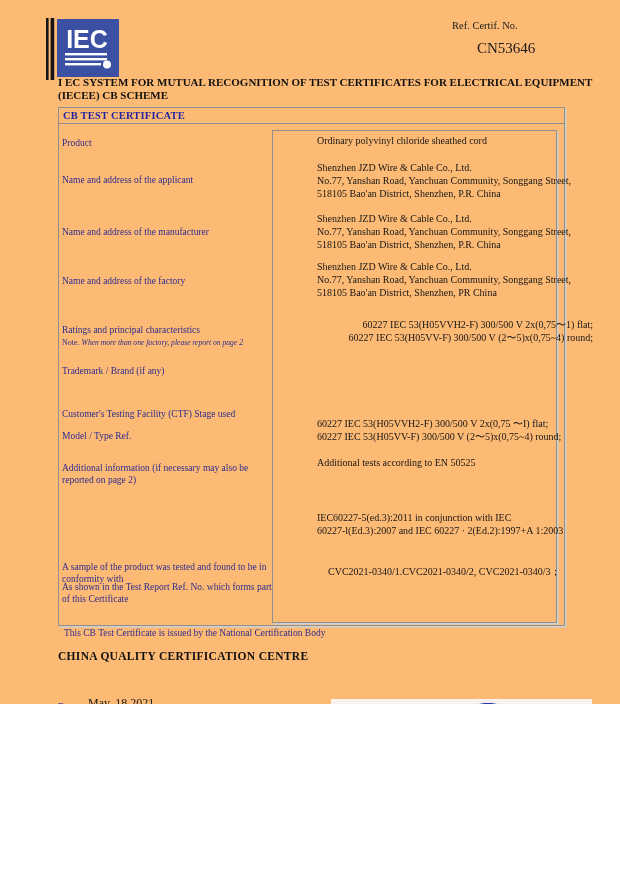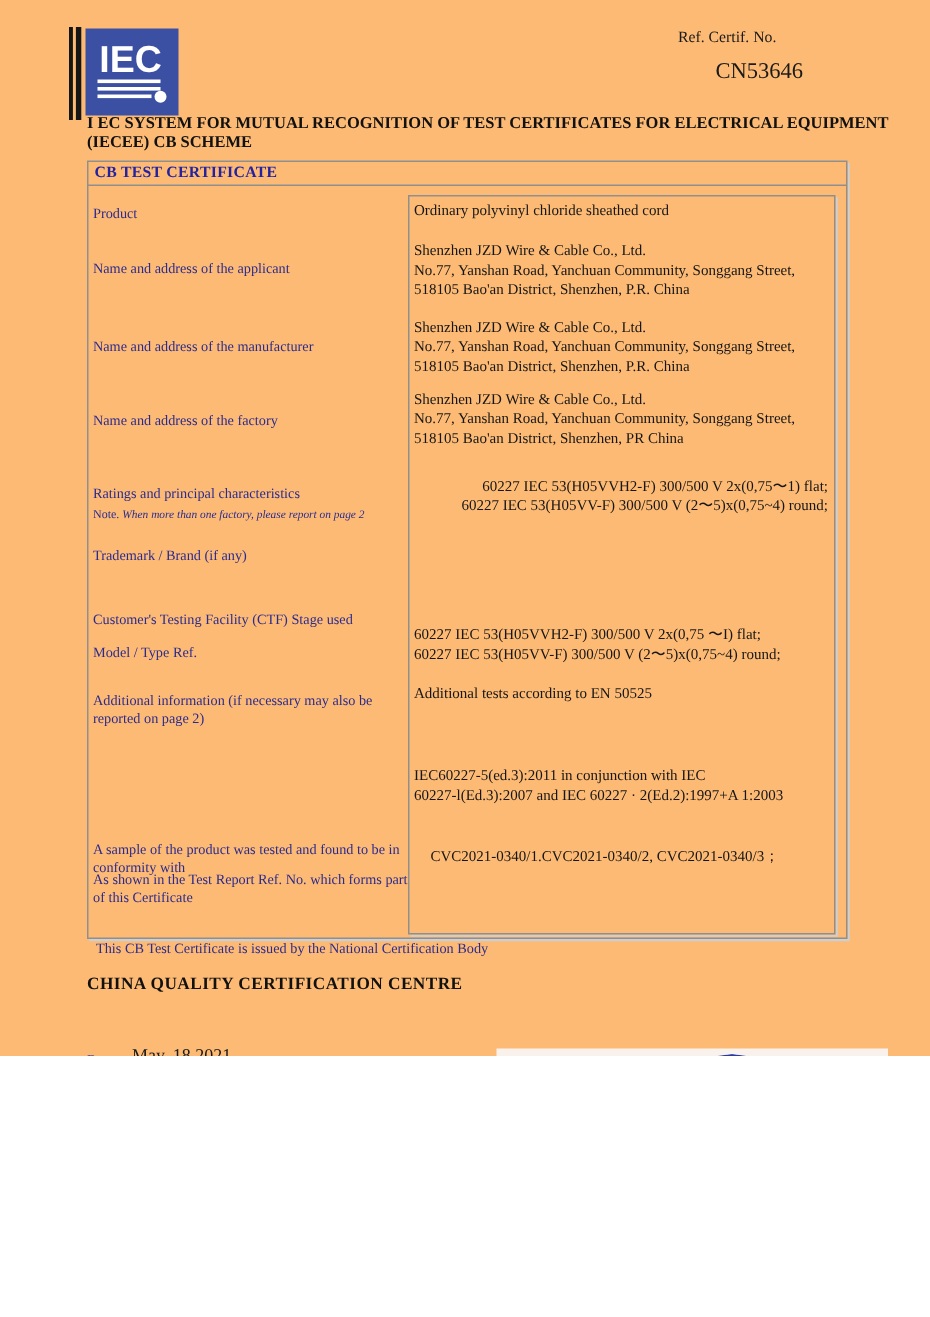--- a/index.html
+++ b/index.html
@@ -20,21 +20,21 @@
                 border:1px solid #8f8f8f; box-shadow:1.5px 1.5px 0 #cfcfcf; }
   .box-sep    { left:58px; top:123px; width:506px; height:0; border-top:1px solid #8f8f8f; }
   .box-values { left:272px; top:130px; width:283px; height:491px;
                 border:1px solid #8f8f8f; box-shadow:1.5px 1.5px 0 #cfcfcf; }
   .cb-title   { left:63px; top:110px; font-size:10.5px; font-weight:bold;
                 color:#2222a2; letter-spacing:0.2px; }
 
   .flabel { color:#2b2b8e; font-size:9.5px; line-height:11.5px; width:212px; }
   .fnote  { color:#2b2b8e; font-size:8px; }
   .fnote .it { font-style:italic; font-size:7.6px; }
-  .fvalue { color:#161616; font-size:10px; line-height:13px; width:276px; white-space:pre-line; }
+  .fvalue { color:#161616; font-size:10px; line-height:13px; width:276px; white-space:pre-line;margin-left:41px; }
 
   .l-product  { left:62px; top:138px; }
   .l-applicant{ left:62px; top:175px; }
   .l-manuf    { left:62px; top:227px; }
   .l-factory  { left:62px; top:276px; }
   .l-factnote { left:62px; top:290px;margin-top:48px; }
   .l-ratings  { left:62px; top:325px; }
   .l-trademark{ left:62px; top:366px; }
   .l-ctf      { left:62px; top:409px; }
   .l-model    { left:62px; top:431px; }

